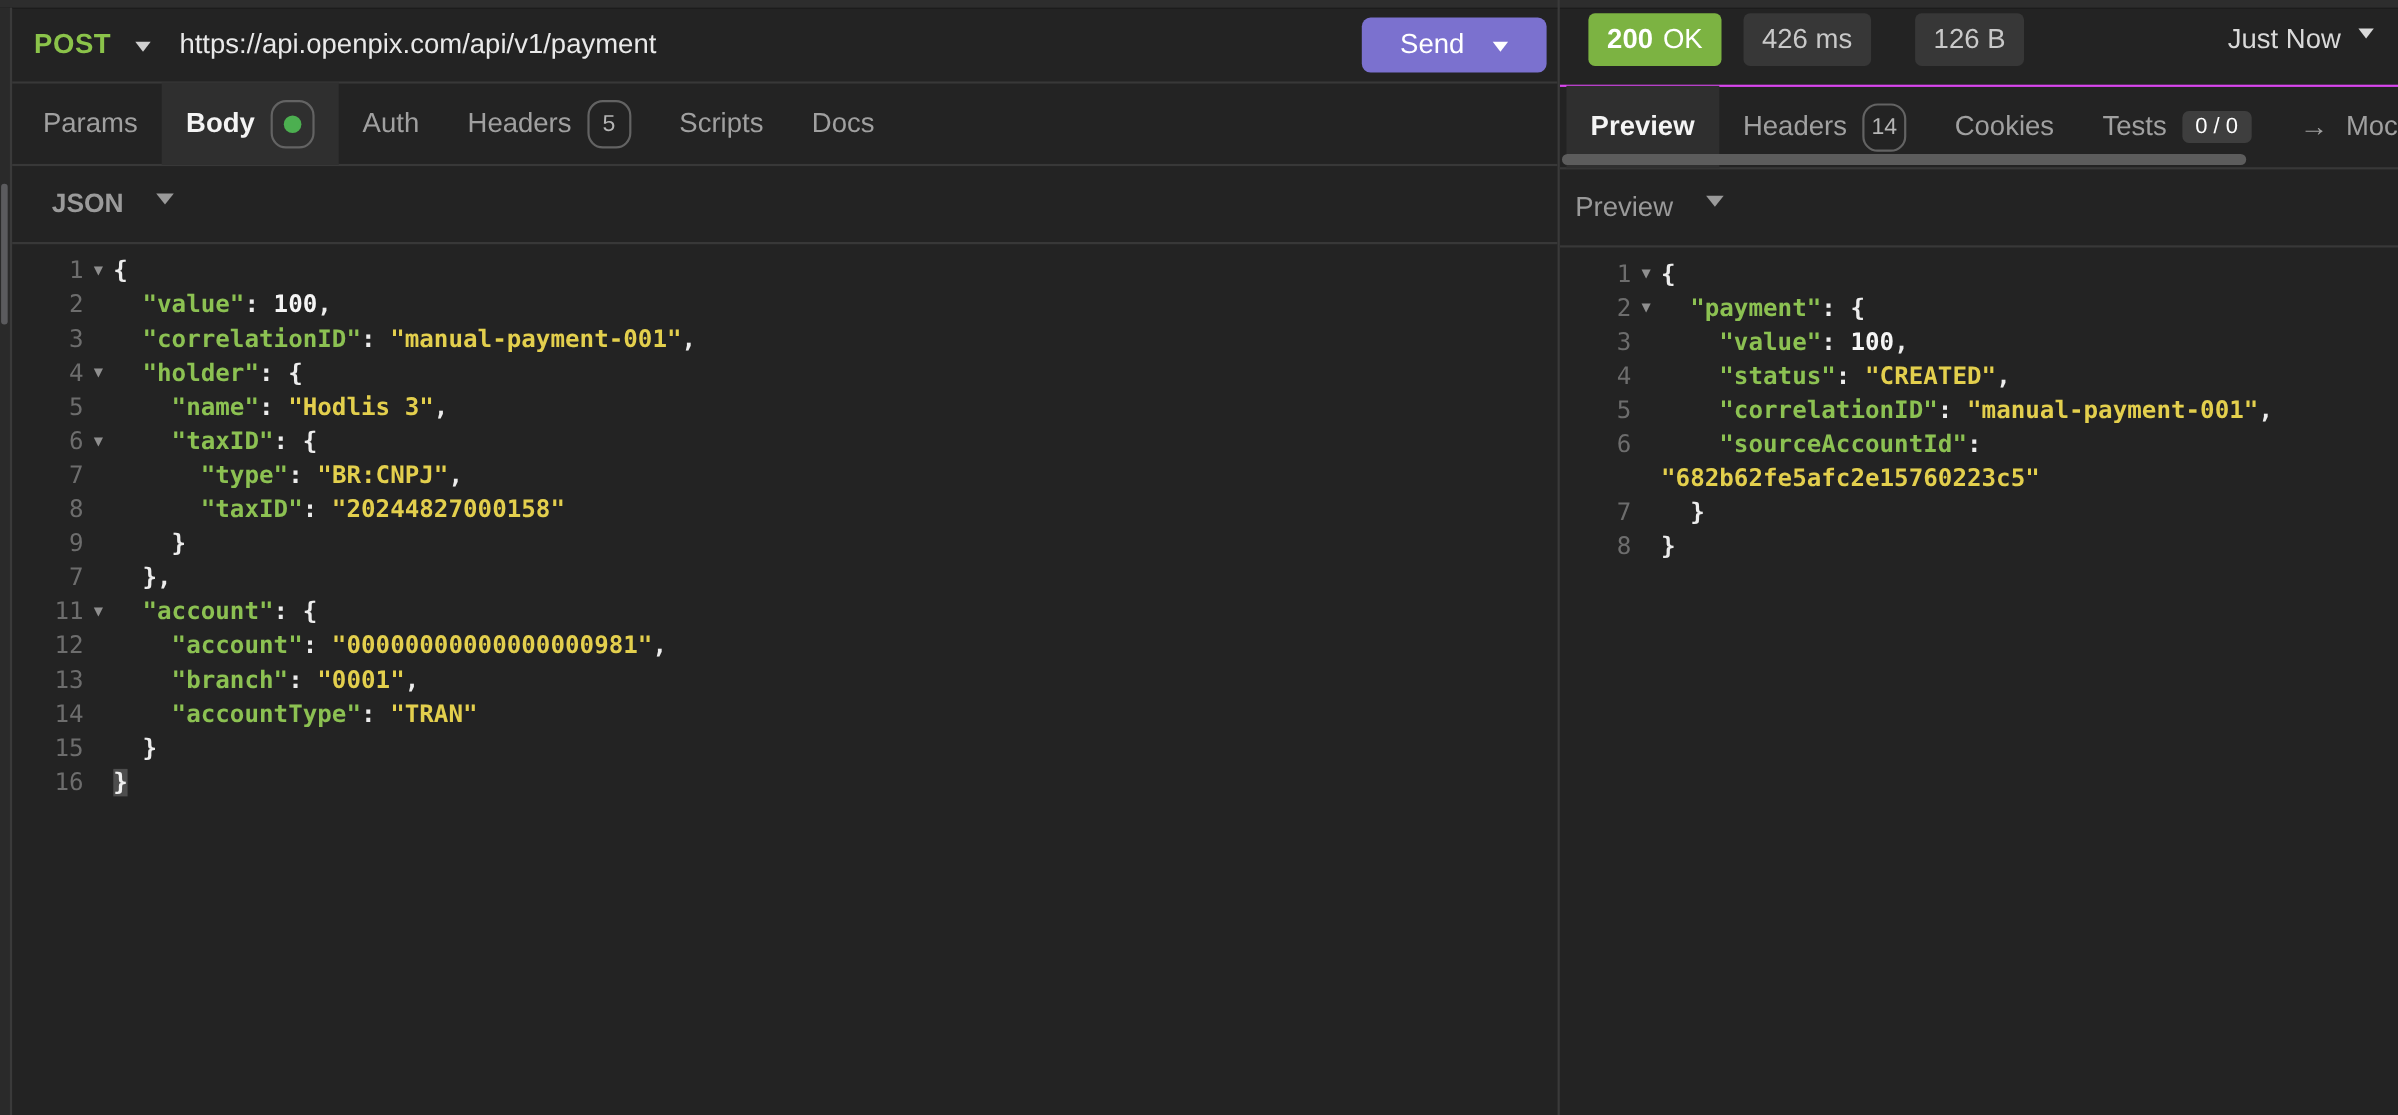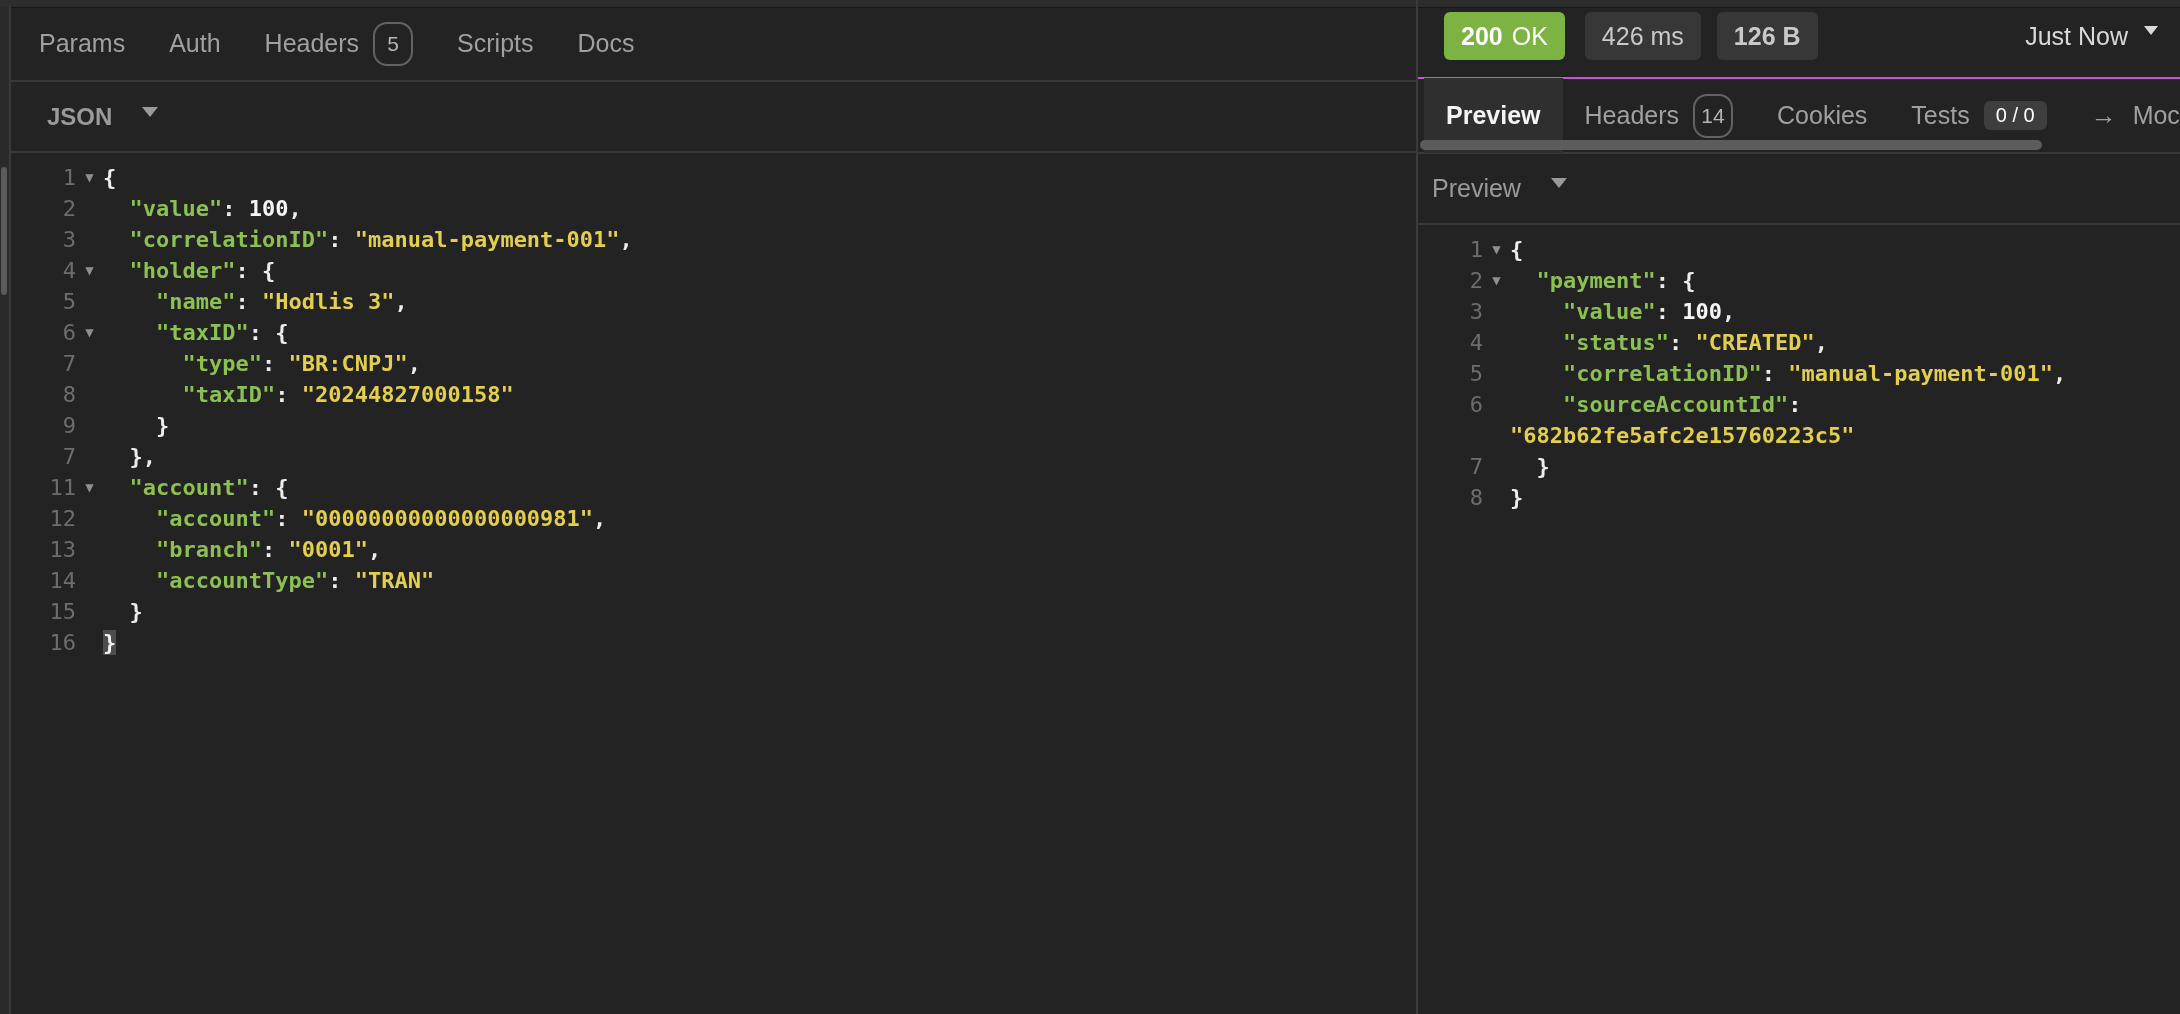--- a/index.html
+++ b/index.html
@@ -37,21 +37,21 @@
     color:#ffffff;font-size:25px;font-family:inherit;cursor:pointer;
   }
   .send-btn .caret{border-top-color:#ffffff;}
 
   
   .statusbar{height:72px;padding:0 22px 12px 26px;border-bottom:2px solid #d946ef;display:flex;align-items:center;box-sizing:border-box;}
   .badge{display:inline-flex;align-items:center;height:48px;padding:0 17px;border-radius:6px;font-size:25px;white-space:nowrap;}
   .badge.status{background:#7cb342;color:#ffffff;}
   .badge.status b{font-weight:bold;margin-right:9px;}
   .badge.plain{background:#373737;color:#c9c9c9;margin-left:20px;}
-  .badge.size{margin-left:16px;font-weight:bold;}
+  .badge.size{margin-left:40px;}
   .history{margin-left:auto;display:flex;align-items:flex-start;gap:16px;color:#d9d9d9;font-size:25px;cursor:pointer;}
   .history .caret{border-top-color:#d9d9d9;}
 
   
   .tab{display:flex;align-items:center;gap:14px;height:75px;padding:0 22px;color:#a0a0a0;font-size:25px;cursor:pointer;white-space:nowrap;}
   .tab.active{background:#2f2f2f;color:#f4f4f4;font-weight:bold;}
   .tab .pill{display:inline-flex;align-items:center;justify-content:center;min-width:40px;height:44px;border:2px solid #636363;border-radius:14px;color:#b5b5b5;font-size:21px;font-weight:normal;box-sizing:border-box;padding:0 6px;}
   .tab .dot{width:16px;height:16px;border-radius:50%;background:#4caf50;}
   .tab .chip{background:#3e3e3e;border-radius:6px;color:#ffffff;font-weight:normal;padding:3px 12px;font-size:20px;}
   .tab .arrow{font-size:26px;color:#a0a0a0;margin-right:2px;}
@@ -83,24 +83,39 @@
 </head>
 <body>
 
 <div class="app">
   <div class="top-strip"></div>
   <div class="left-edge">
     <div class="edge-thumb"></div>
   </div>
 
   <div class="panel panel-left">
+    <div class="row urlbar">
+      <span class="method">POST</span>
+      <span class="caret small method-caret"></span>
+      <span class="url">https://api.openpix.com/api/v1/payment</span>
+      <button class="send-btn">
+        <span>Send</span>
+        <span class="caret small"></span>
+      </button>
+    </div>
 
     <div class="row tabsrow">
         <div class="tab">
           <span>Params</span>
+        </div>
+        <div class="tab active">
+          <span>Body</span>
+          <span class="pill">
+            <span class="dot"></span>
+          </span>
         </div>
         <div class="tab">
           <span>Auth</span>
         </div>
         <div class="tab">
           <span>Headers</span>
           <span class="pill">5</span>
         </div>
         <div class="tab">
           <span>Scripts</span>

